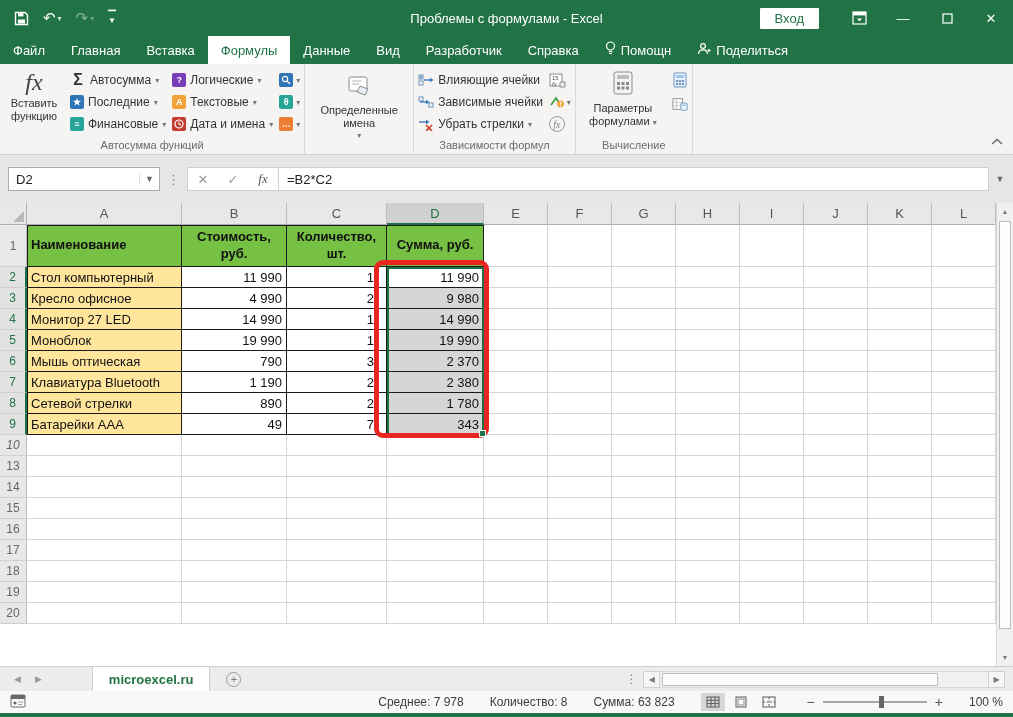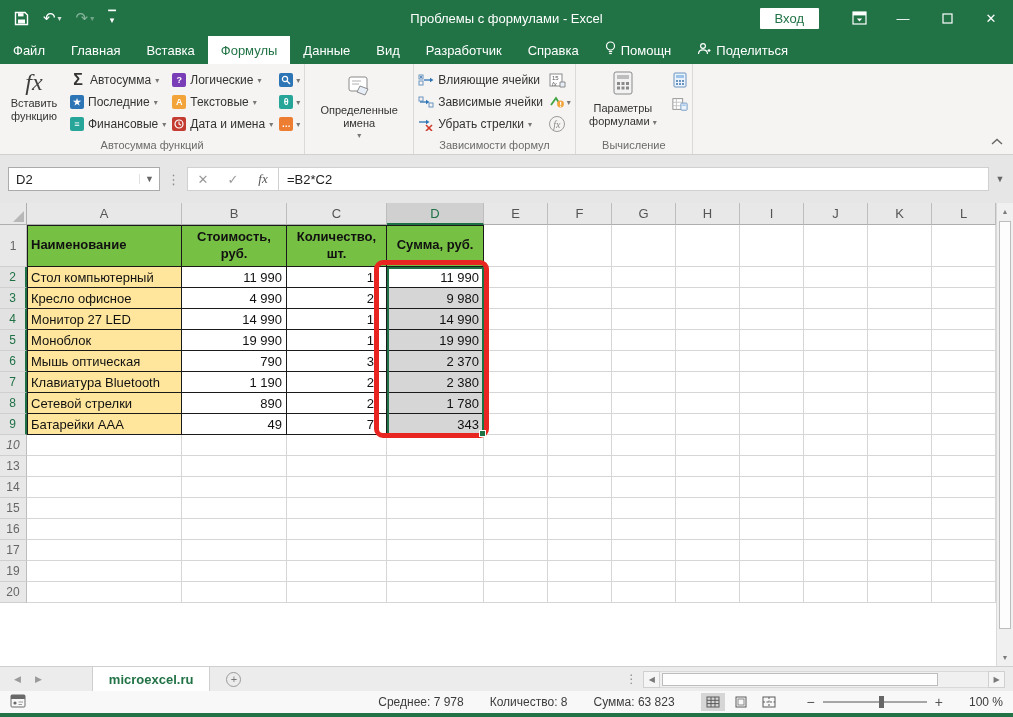--- a/index.html
+++ b/index.html
@@ -650,20 +650,35 @@
         <div class="cell" style="width: 64px;"></div>
         <div class="cell" style="width: 64px;"></div>
         <div class="cell" style="width: 64px;"></div>
         <div class="cell" style="width: 64px;"></div>
         <div class="cell" style="width: 64px;"></div>
         <div class="cell" style="width: 64px;"></div>
         <div class="cell" style="width: 64px;"></div>
         <div class="cell" style="width: 64px;"></div>
       </div>
       <div class="g-row" style="height: 21px;">
+        <div class="rh">18</div>
+        <div class="cell" style="width: 155px;"></div>
+        <div class="cell" style="width: 105px;"></div>
+        <div class="cell" style="width: 100px;"></div>
+        <div class="cell" style="width: 97px;"></div>
+        <div class="cell" style="width: 64px;"></div>
+        <div class="cell" style="width: 64px;"></div>
+        <div class="cell" style="width: 64px;"></div>
+        <div class="cell" style="width: 64px;"></div>
+        <div class="cell" style="width: 64px;"></div>
+        <div class="cell" style="width: 64px;"></div>
+        <div class="cell" style="width: 64px;"></div>
+        <div class="cell" style="width: 64px;"></div>
+      </div>
+      <div class="g-row" style="height: 21px;">
         <div class="rh">19</div>
         <div class="cell" style="width: 155px;"></div>
         <div class="cell" style="width: 105px;"></div>
         <div class="cell" style="width: 100px;"></div>
         <div class="cell" style="width: 97px;"></div>
         <div class="cell" style="width: 64px;"></div>
         <div class="cell" style="width: 64px;"></div>
         <div class="cell" style="width: 64px;"></div>
         <div class="cell" style="width: 64px;"></div>
         <div class="cell" style="width: 64px;"></div>

